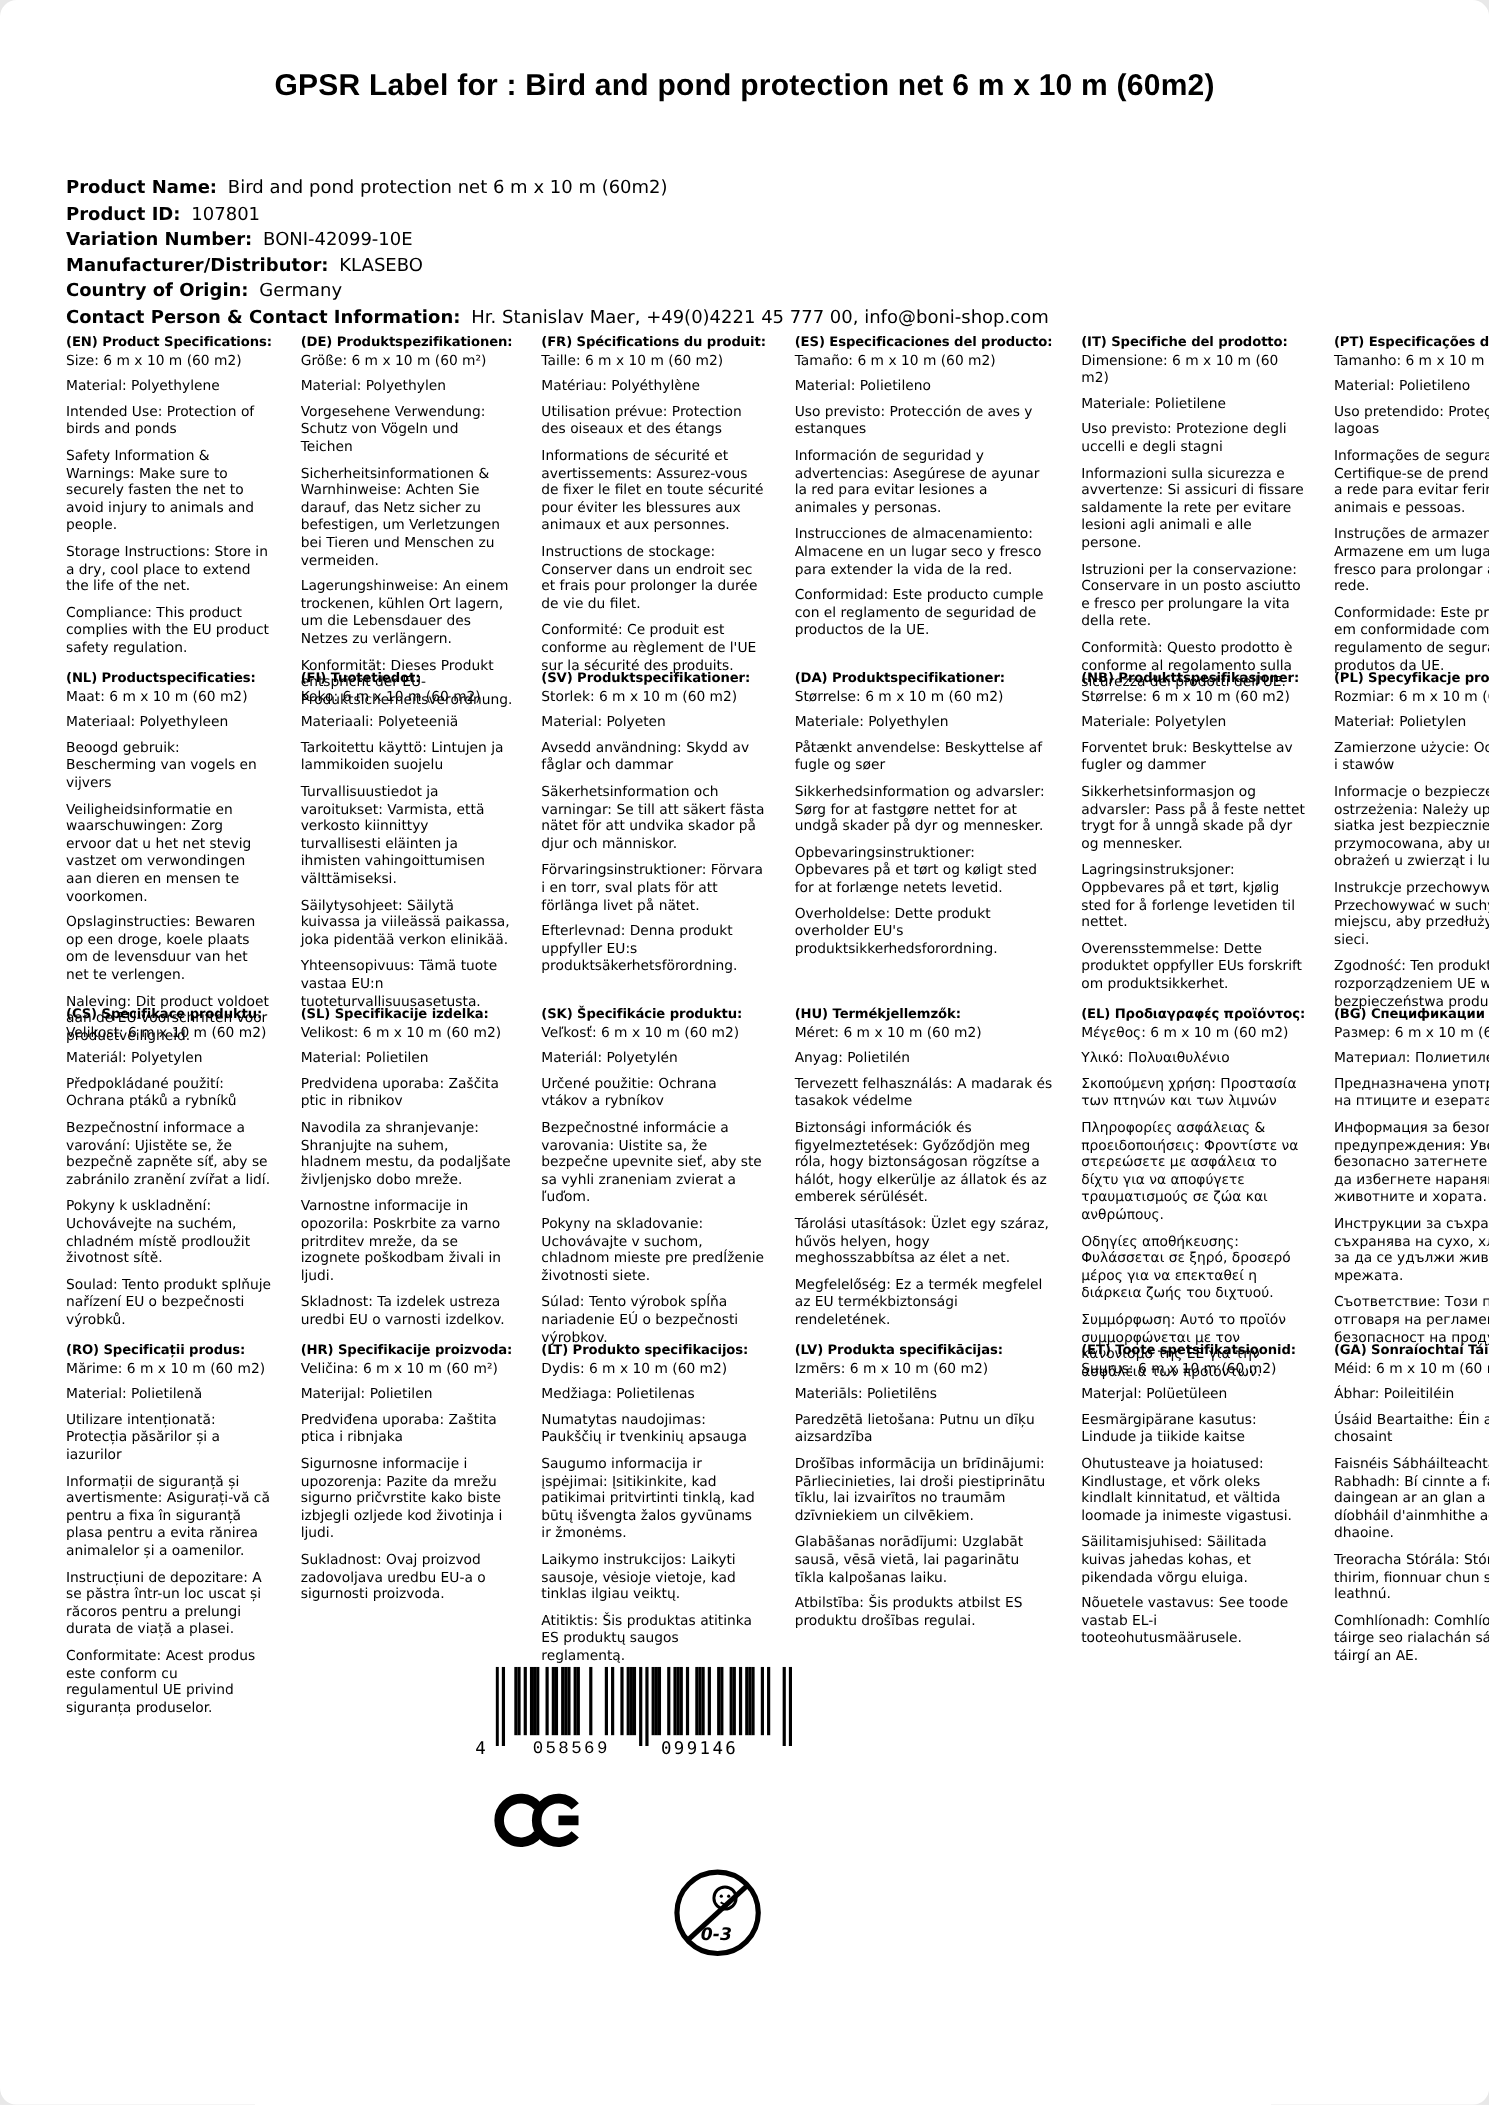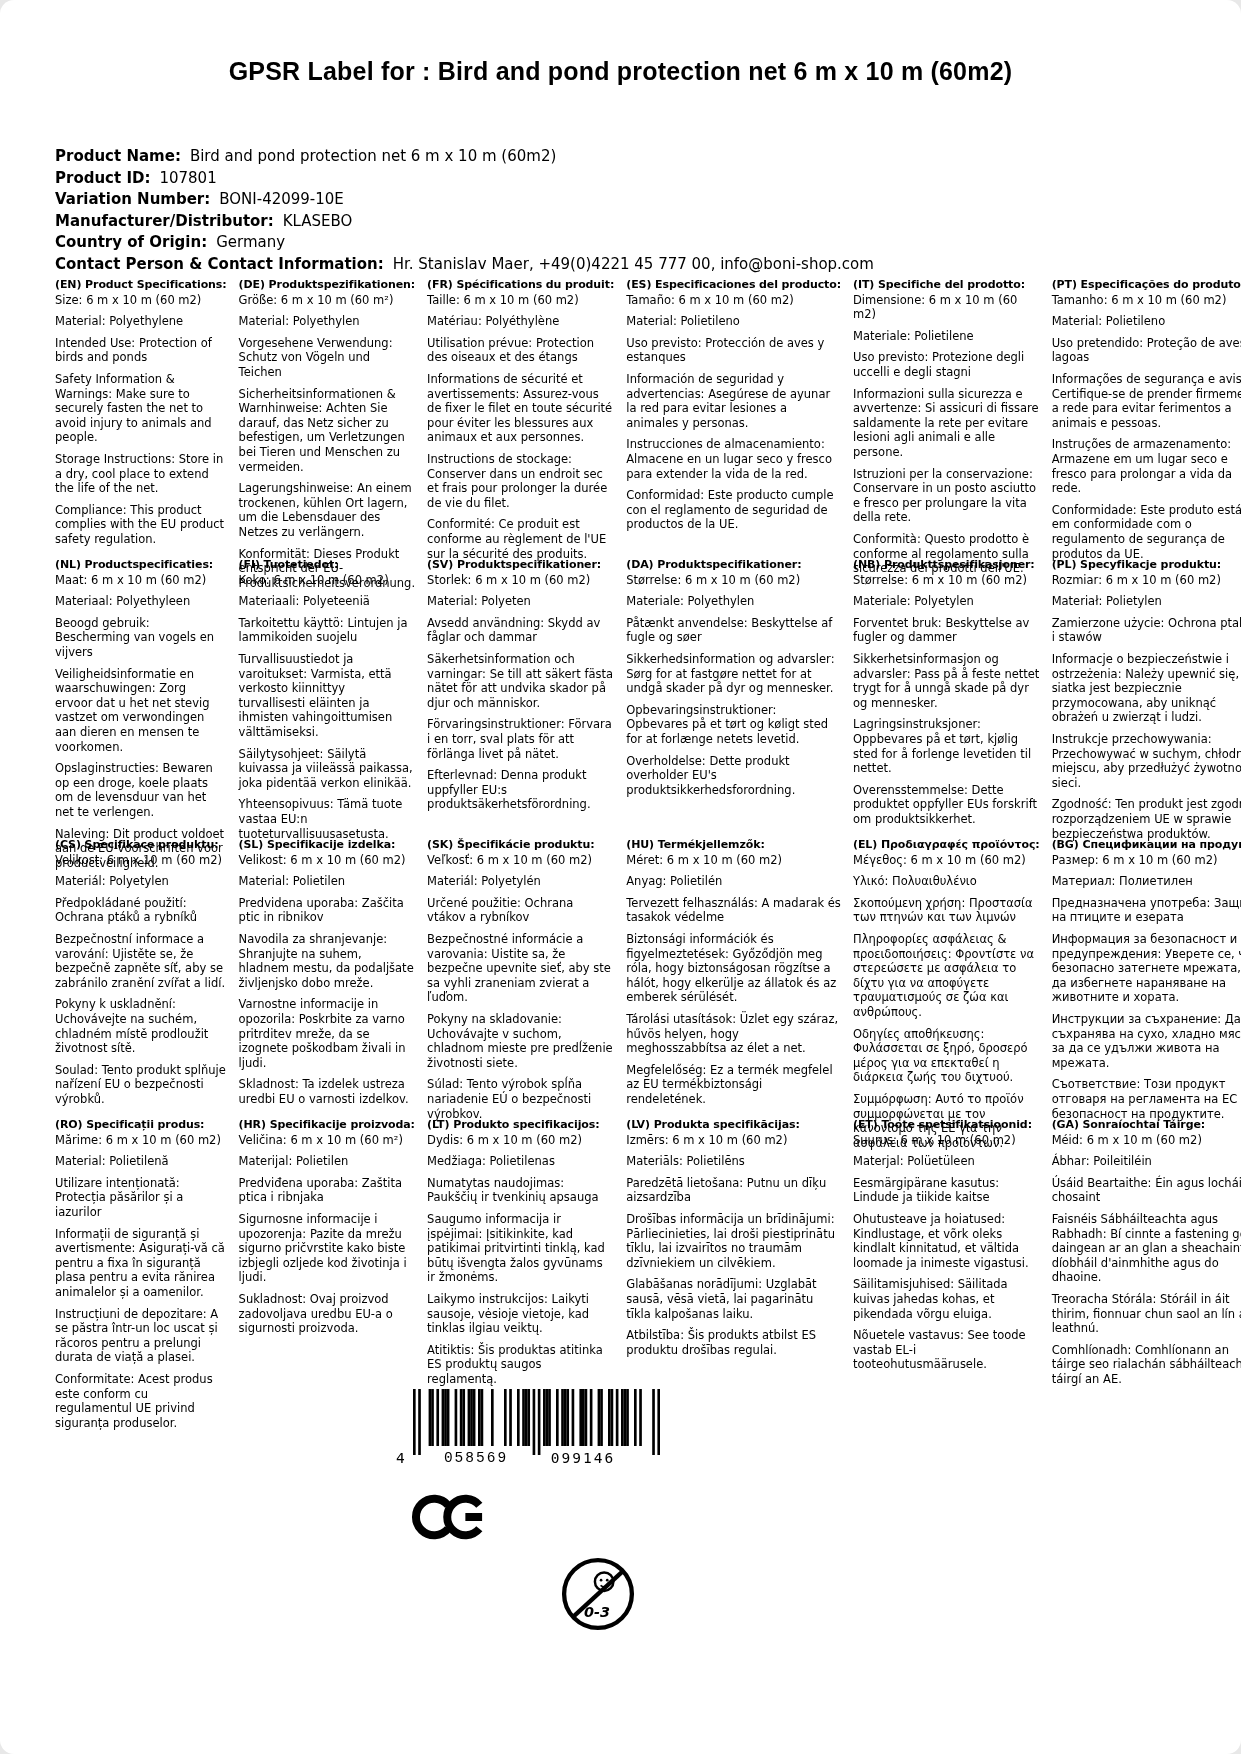--- a/index.html
+++ b/index.html
@@ -15,21 +15,21 @@
     font-family:"Liberation Sans", sans-serif; letter-spacing:0.2px;
   }
   .product-info {
     position:absolute; top:119px; left:55px; width:1100px;
     font-size:15px; line-height:21.5px;margin-top:27px;
   }
   .pi-label { font-weight:bold; }
   .pi-value { margin-left:9px; }
   .lang-grid {
     position:absolute; top:278px; left:55px; width:1132px;
-    display:grid; grid-template-columns:repeat(6, 1fr); column-gap:12px;
+    display:grid; grid-template-columns:repeat(6, 1fr); column-gap:24px;
     grid-auto-rows:280px; font-size:11.5px; line-height:14.6px;
   }
   .lang-block { overflow:visible; }
   .lang-heading { font-weight:bold; white-space:nowrap; font-size:11px; letter-spacing:-0.1px; }
   .lang-par { margin:0 0 7px 0; }
   .barcode { position:absolute; left:413px; top:1389px; width:247px; }
   .bc-bars { display:block; }
   .bc-bars rect { fill:#000; }
   .bc-digits {
     position:relative; height:18px; margin-top:-8px;

